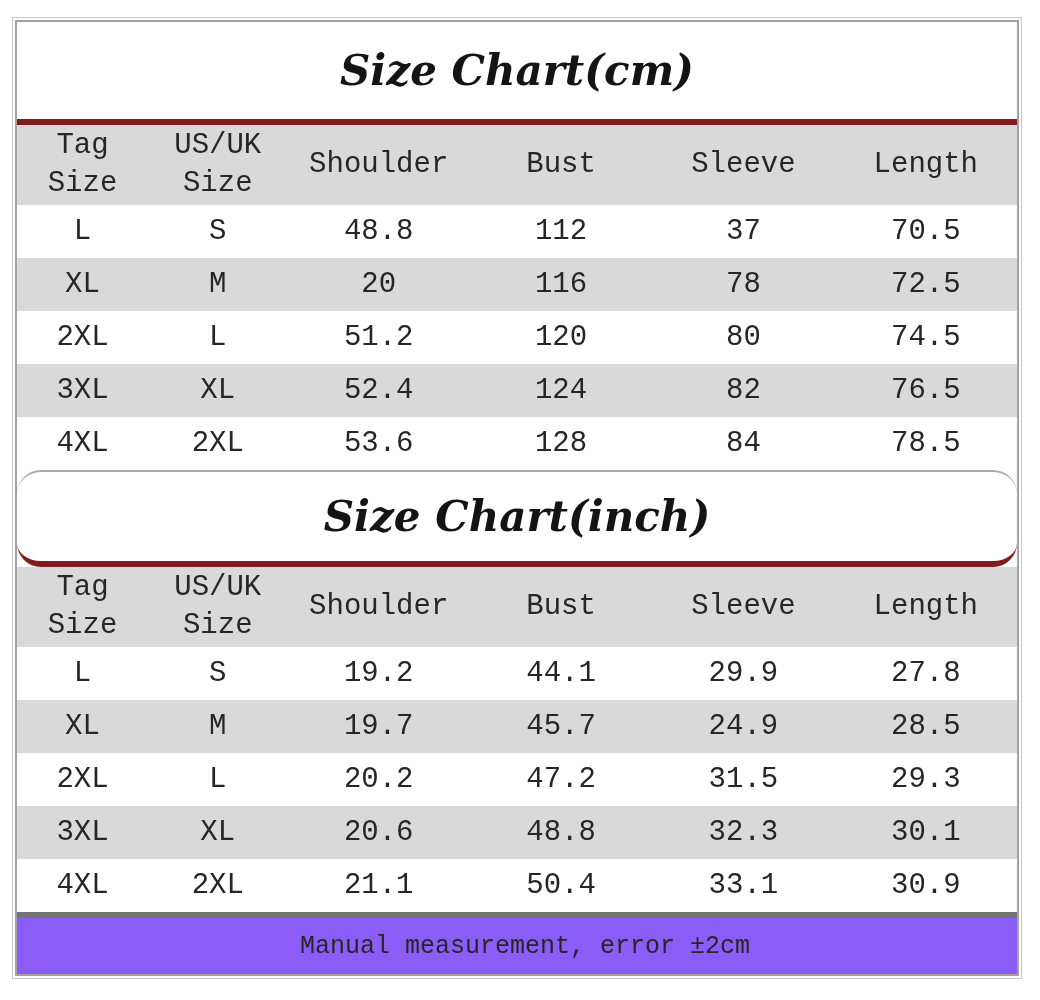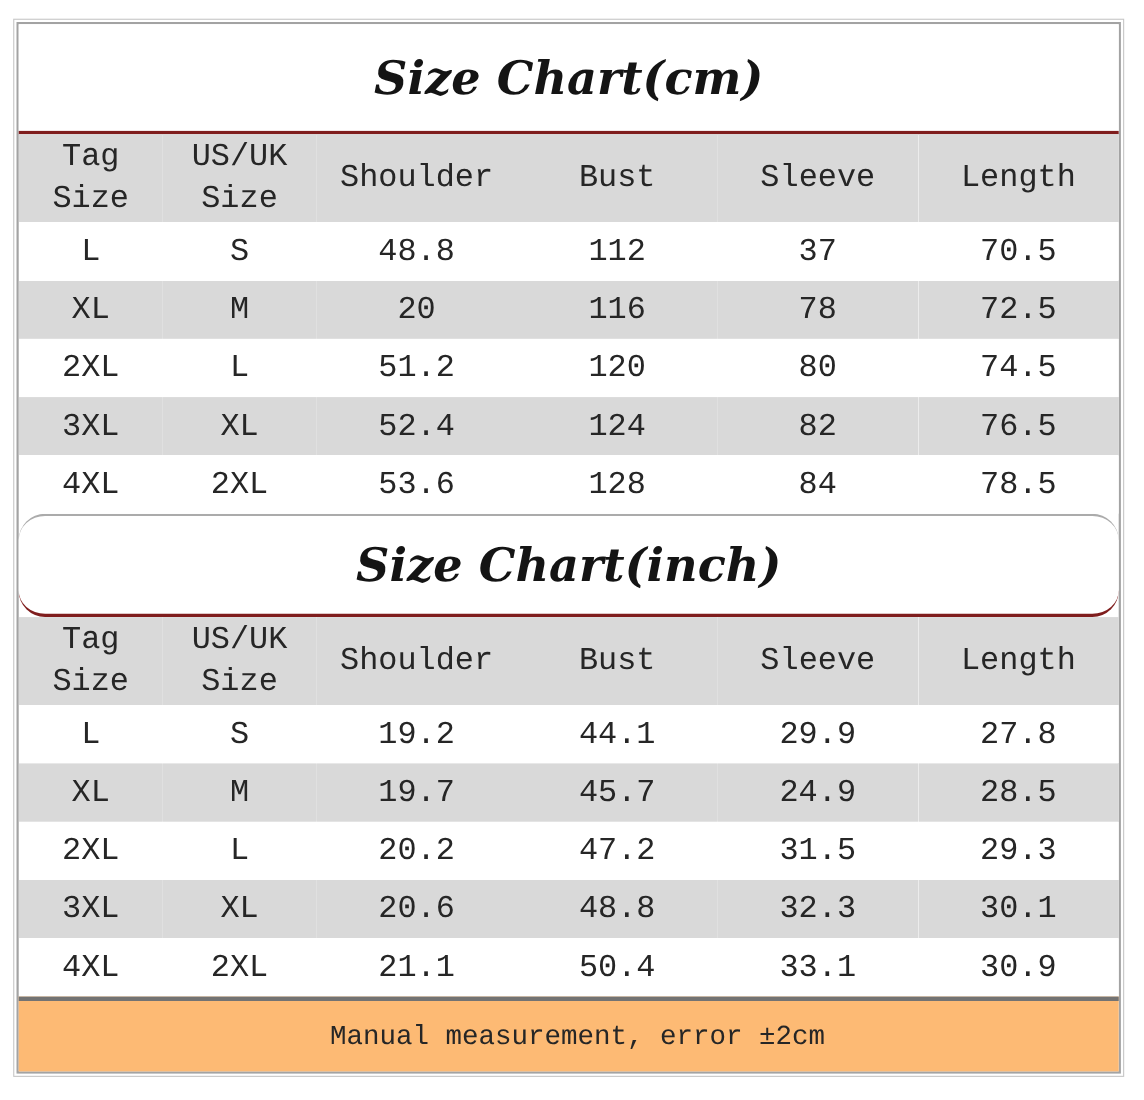--- a/index.html
+++ b/index.html
@@ -32,21 +32,21 @@
     display: flex;
     flex-direction: column;
     background: #ffffff;
   }
   .title-section {
     flex: 0 0 auto;
     height: 97px;
     display: flex;
     align-items: center;
     justify-content: center;
-    border-bottom: 3px solid #7f1d1d;
+    border-bottom: 6px solid #7f1d1d;
     background: #ffffff;
   }
   .title-section.inch {
     border-top: 2px solid #ababab;
     height: 89px;
     border-radius: 24px;
   }
   .chart-title {
     font-family: "DejaVu Serif", "Liberation Serif", serif;
     font-style: italic;
@@ -89,25 +89,25 @@
   table.size-table th:nth-child(2) { width: 13.5%; }
   table.size-table th:nth-child(3) { width: 18.5%; }
   table.size-table th:nth-child(4) { width: 18.5%; }
   table.size-table th:nth-child(5) { width: 18.5%; }
   table.size-table th:nth-child(6) { width: 18.5%; }
   .footer-note {
     flex: 1 1 auto;
     display: flex;
     align-items: center;
     justify-content: center;
-    border-top: 4px solid #737373;
+    border-top: 6px solid #737373;
     font-family: "Liberation Mono", "DejaVu Sans Mono", monospace;
     font-size: 25px;
     color: #262626;
-    background: #fdba74;
+    background: #8b5cf6;
     padding-left: 16px;
   }
 </style>
 </head>
 <body>
 
 <div class="canvas">
   <div class="frame">
     <div class="frame-inner">
 

